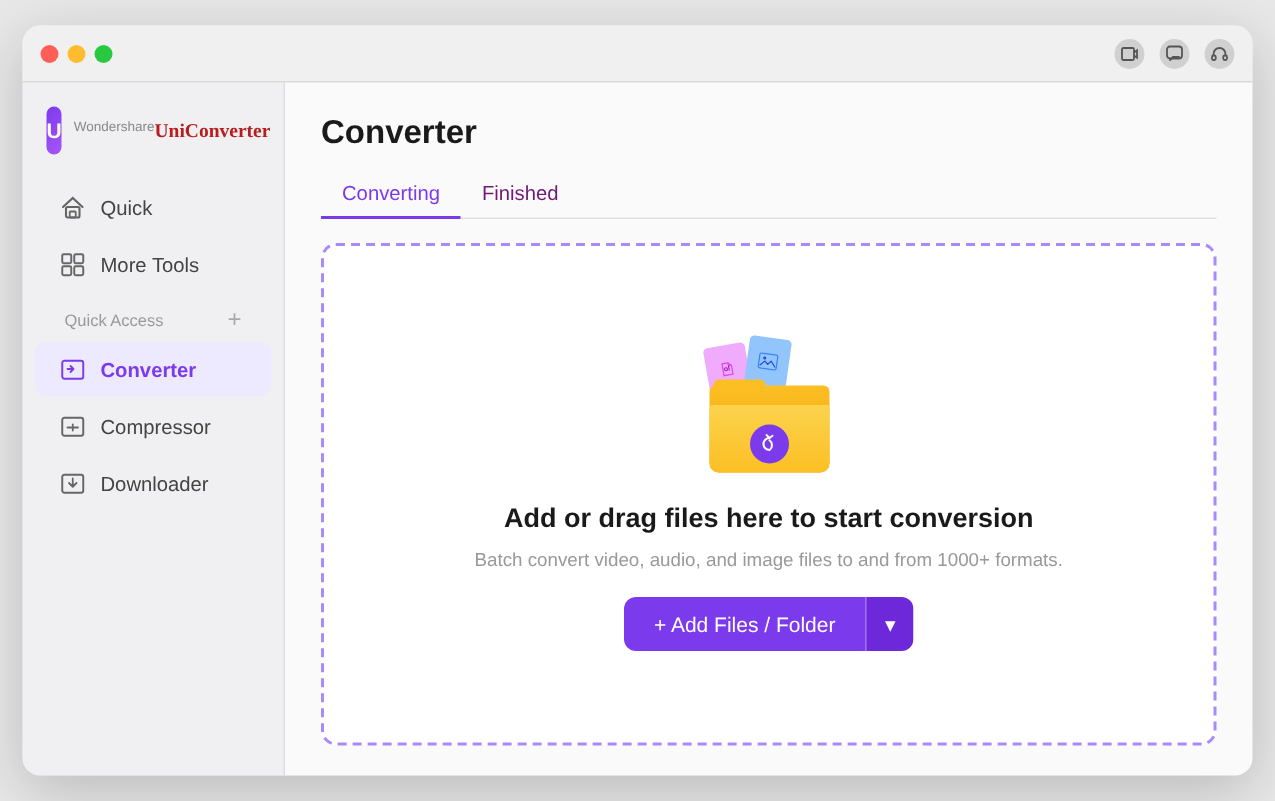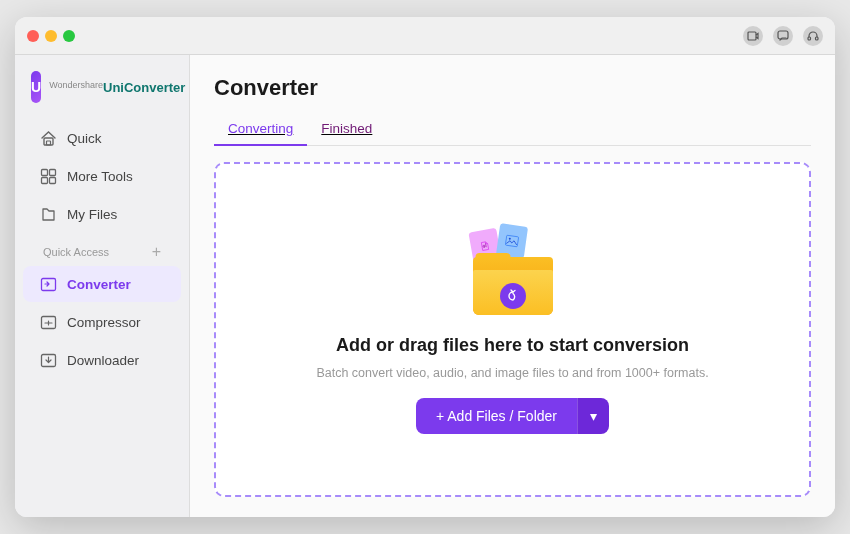--- a/index.html
+++ b/index.html
@@ -100,21 +100,22 @@
       flex-direction: row;
     }
     .logo-brand {
       font-size: 9px;
       color: #888;
       font-weight: 500;
     }
     .logo-name {
       font-size: 13px;
       font-weight: 700;
-      color: #0f766e;
+      color: #b91c1c;
+      font-family: Liberation Serif, serif;
     }
     .nav-item {
       display: flex;
       align-items: center;
       gap: 10px;
       padding: 9px 16px;
       cursor: pointer;
       border-radius: 8px;
       margin: 1px 8px;
       font-size: 13.5px;
@@ -161,21 +162,20 @@
       font-size: 22px;
       font-weight: 700;
       color: #1a1a1a;
       margin-bottom: 14px;
     }
     .tabs {
       display: flex;
       gap: 0;
       margin-bottom: 16px;
       border-bottom: 1px solid #e0e0e0;
-      text-decoration: underline;
     }
     .tab {
       padding: 6px 14px 8px;
       font-size: 13.5px;
       cursor: pointer;
       color: #701a75;
       border-bottom: 2px solid transparent;
       margin-bottom: -1px;
     }
     .tab.active {
@@ -370,28 +370,20 @@
       <div class="nav-item">
         <div class="nav-icon">
           <svg width="17" height="17" viewBox="0 0 17 17" fill="none">
             <rect x="1.5" y="1.5" width="6" height="6" rx="1" stroke="#666" stroke-width="1.3"></rect>
             <rect x="9.5" y="1.5" width="6" height="6" rx="1" stroke="#666" stroke-width="1.3"></rect>
             <rect x="1.5" y="9.5" width="6" height="6" rx="1" stroke="#666" stroke-width="1.3"></rect>
             <rect x="9.5" y="9.5" width="6" height="6" rx="1" stroke="#666" stroke-width="1.3"></rect>
           </svg>
         </div>
         <span>More Tools</span>
-      </div>
-      <div class="nav-item">
-        <div class="nav-icon">
-          <svg width="17" height="17" viewBox="0 0 17 17" fill="none">
-            <path d="M3 3h4l2 2h5v9H3z" stroke="#666" stroke-width="1.3" stroke-linejoin="round"></path>
-          </svg>
-        </div>
-        <span>My Files</span>
       </div>
 
       <div class="quick-access-header">
         <span>Quick Access</span>
         <span class="quick-access-plus">+</span>
       </div>
 
       <div class="nav-item active">
         <div class="nav-icon">
           <svg width="17" height="17" viewBox="0 0 17 17" fill="none">

